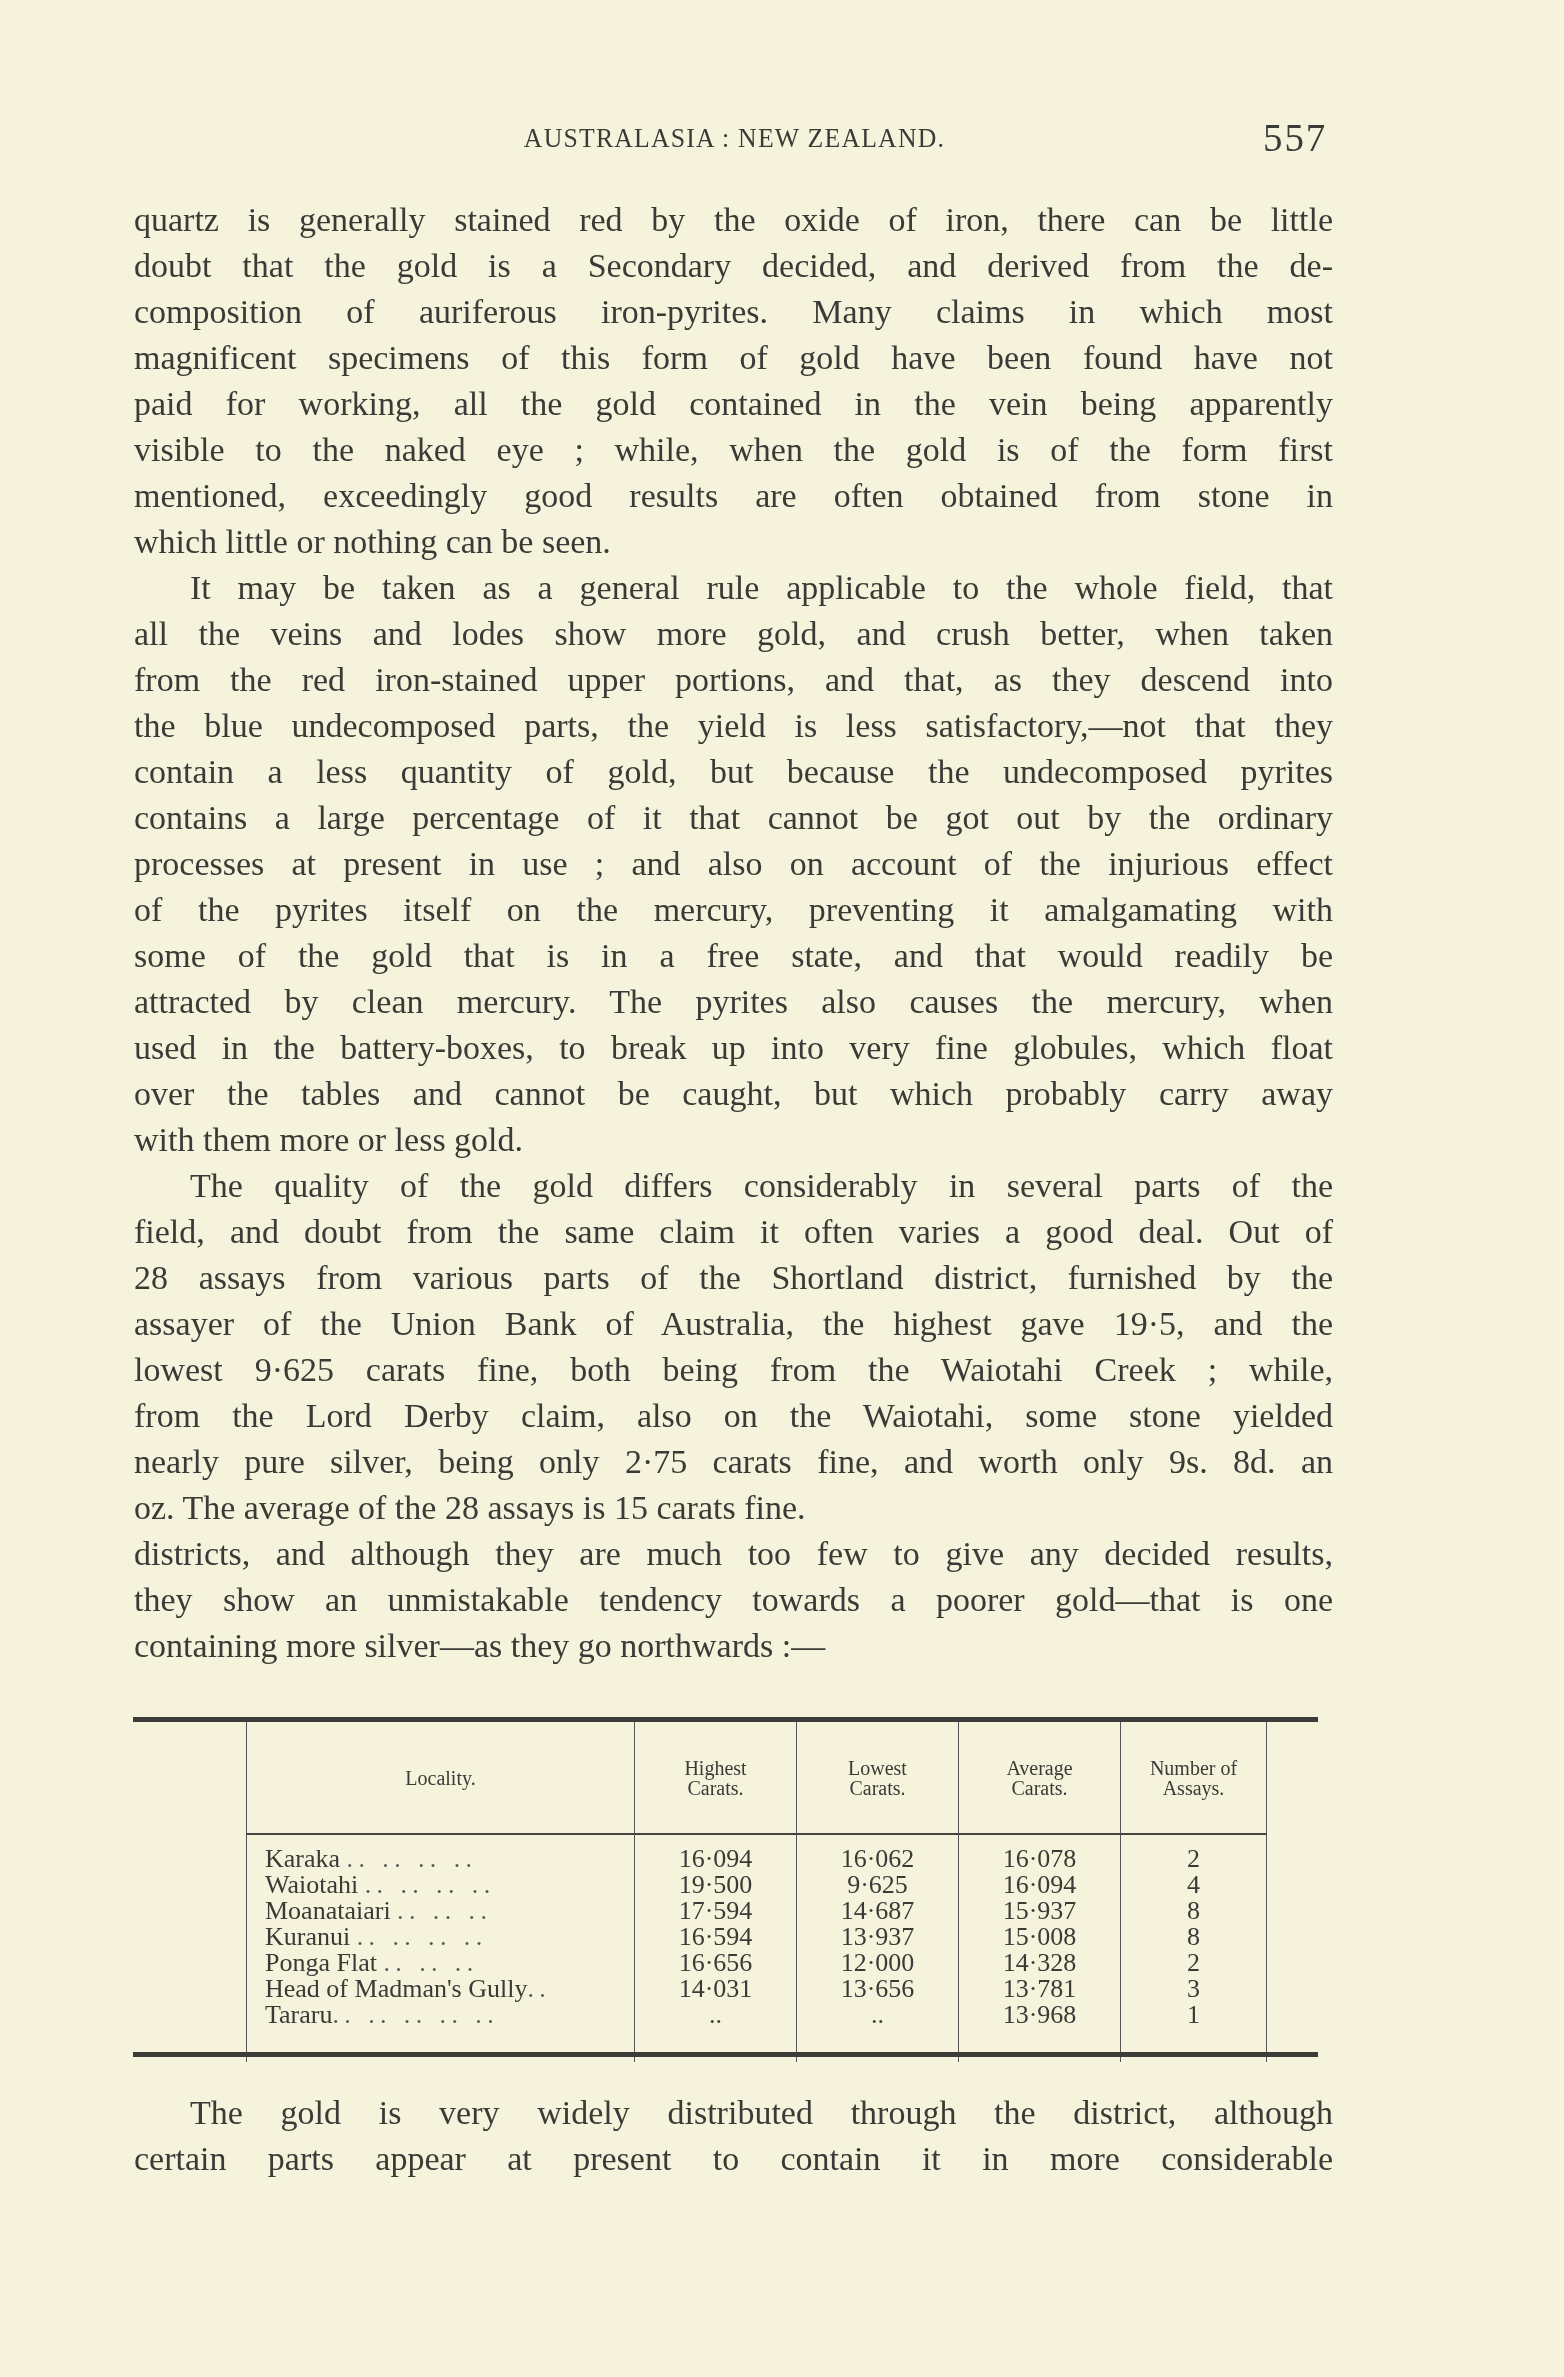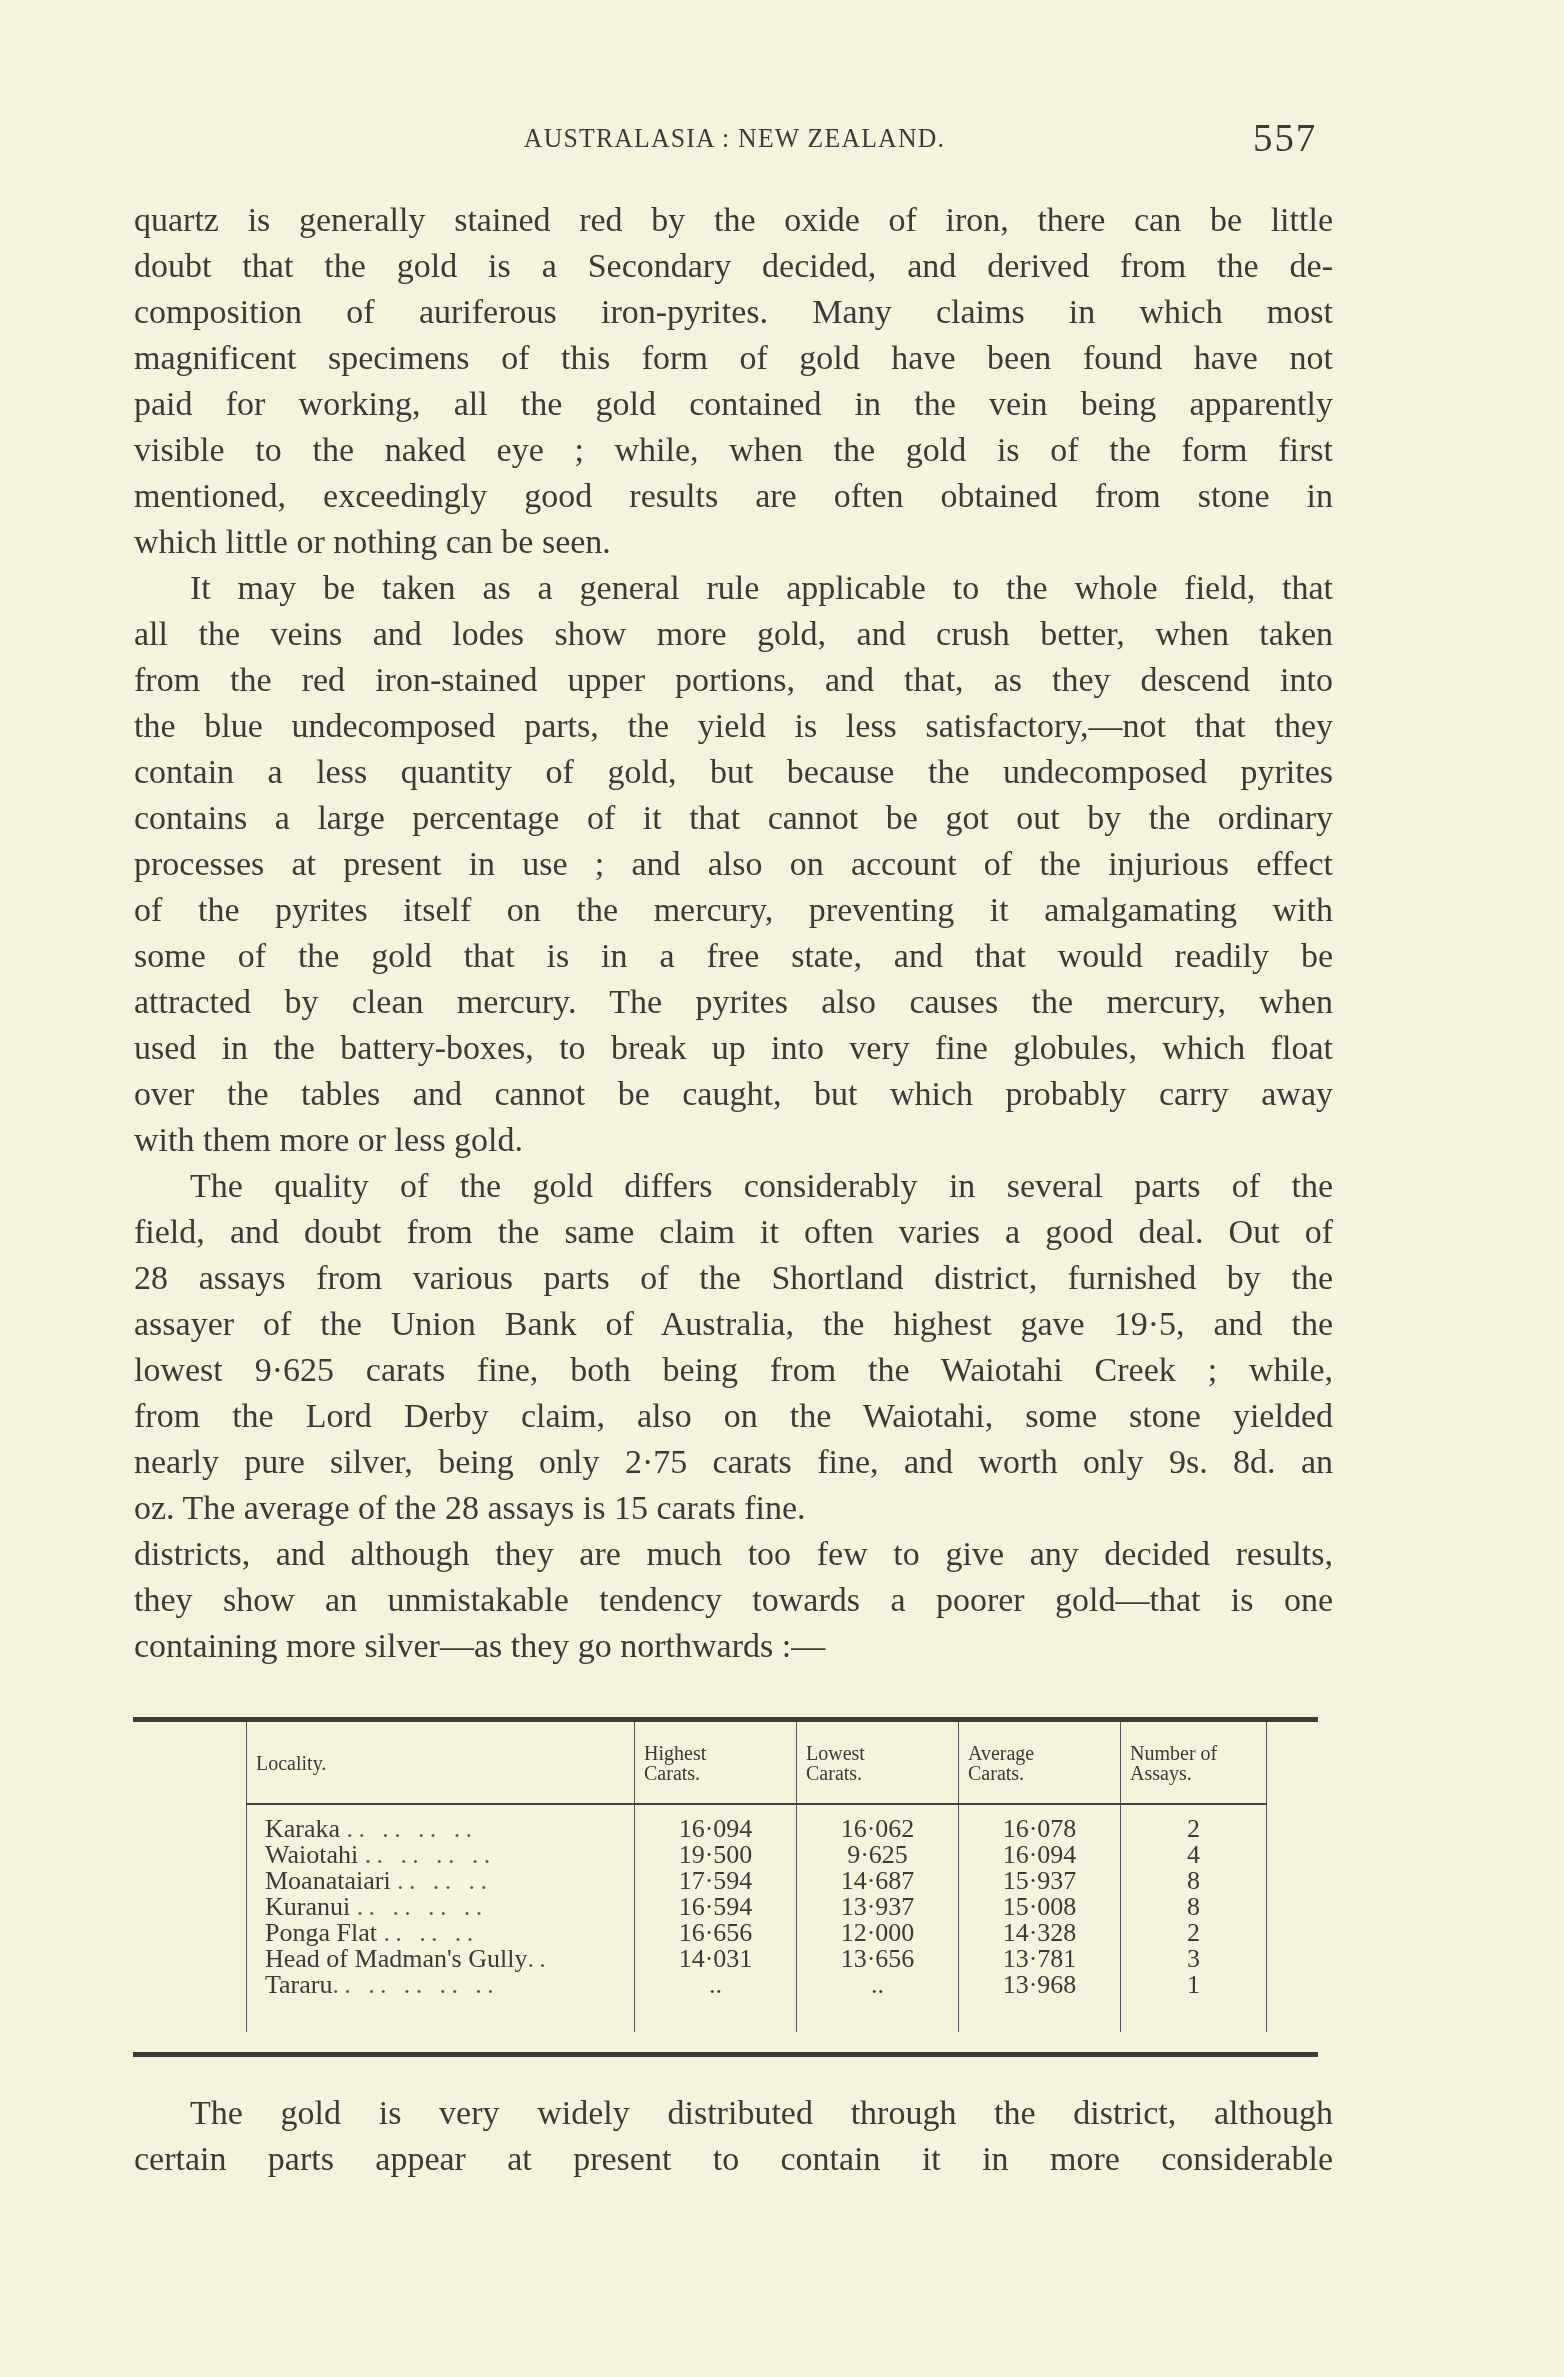--- a/index.html
+++ b/index.html
@@ -13,21 +13,21 @@
   }
   .running-head {
     position: absolute; top: 115px; left: 134px; width: 1201px; height: 54px;
   }
   .running-title {
     position: absolute; left: 0; right: 0; top: 7.2px;
     text-align: center; font-size: 28px; letter-spacing: 1.3px;
     transform: scaleX(0.92);
   }
   .page-number {
-    position: absolute; right: 18px; top: 0; font-size: 39px; letter-spacing: 1.8px;
+    position: absolute; right: 8px; top: 0; font-size: 39px; letter-spacing: 1.8px;
   }
   .text-block {
     position: absolute; left: 134px; width: 1199px;
     font-size: 34px; line-height: 46px;
   }
   .line {
     display: block; white-space: nowrap; text-align: justify; text-align-last: justify;
     height: 46px;
   }
   .line.last { text-align-last: left; }
@@ -42,24 +42,24 @@
   }
   .rule-top { top: 0; }
   .rule-bottom { top: 806px; }
   table.assays {
     position: absolute; left: 113px; top: 5.4px;
     border-collapse: collapse;
     font-size: 28px; line-height: 28px;
   }
   table.assays th {
     font-weight: normal; font-size: 20px; line-height: 20px;
-    height: 81px; vertical-align: middle; text-align: left;
+    height: 81px; vertical-align: middle; text-align: center;
     border-left: 1.8px solid #555; border-right: 1.8px solid #555;
     border-bottom: 2.7px solid #444;
-    padding: 0 9px;
+    padding: 15px 9px;
   }
   table.assays th.locality { width: 369px; }
   table.assays th.num { width: 143px; margin-left: 25px; }
   table.assays th.cnt { width: 127px; }
   table.assays td {
     border-left: 1.8px solid #555; border-right: 1.8px solid #555;
     padding: 0 10.8px; height: 26px; text-align: center;
     font-size: 26px; line-height: 26px;
   }
   table.assays td.loc { text-align: left; padding-left: 18px; white-space: nowrap; }

